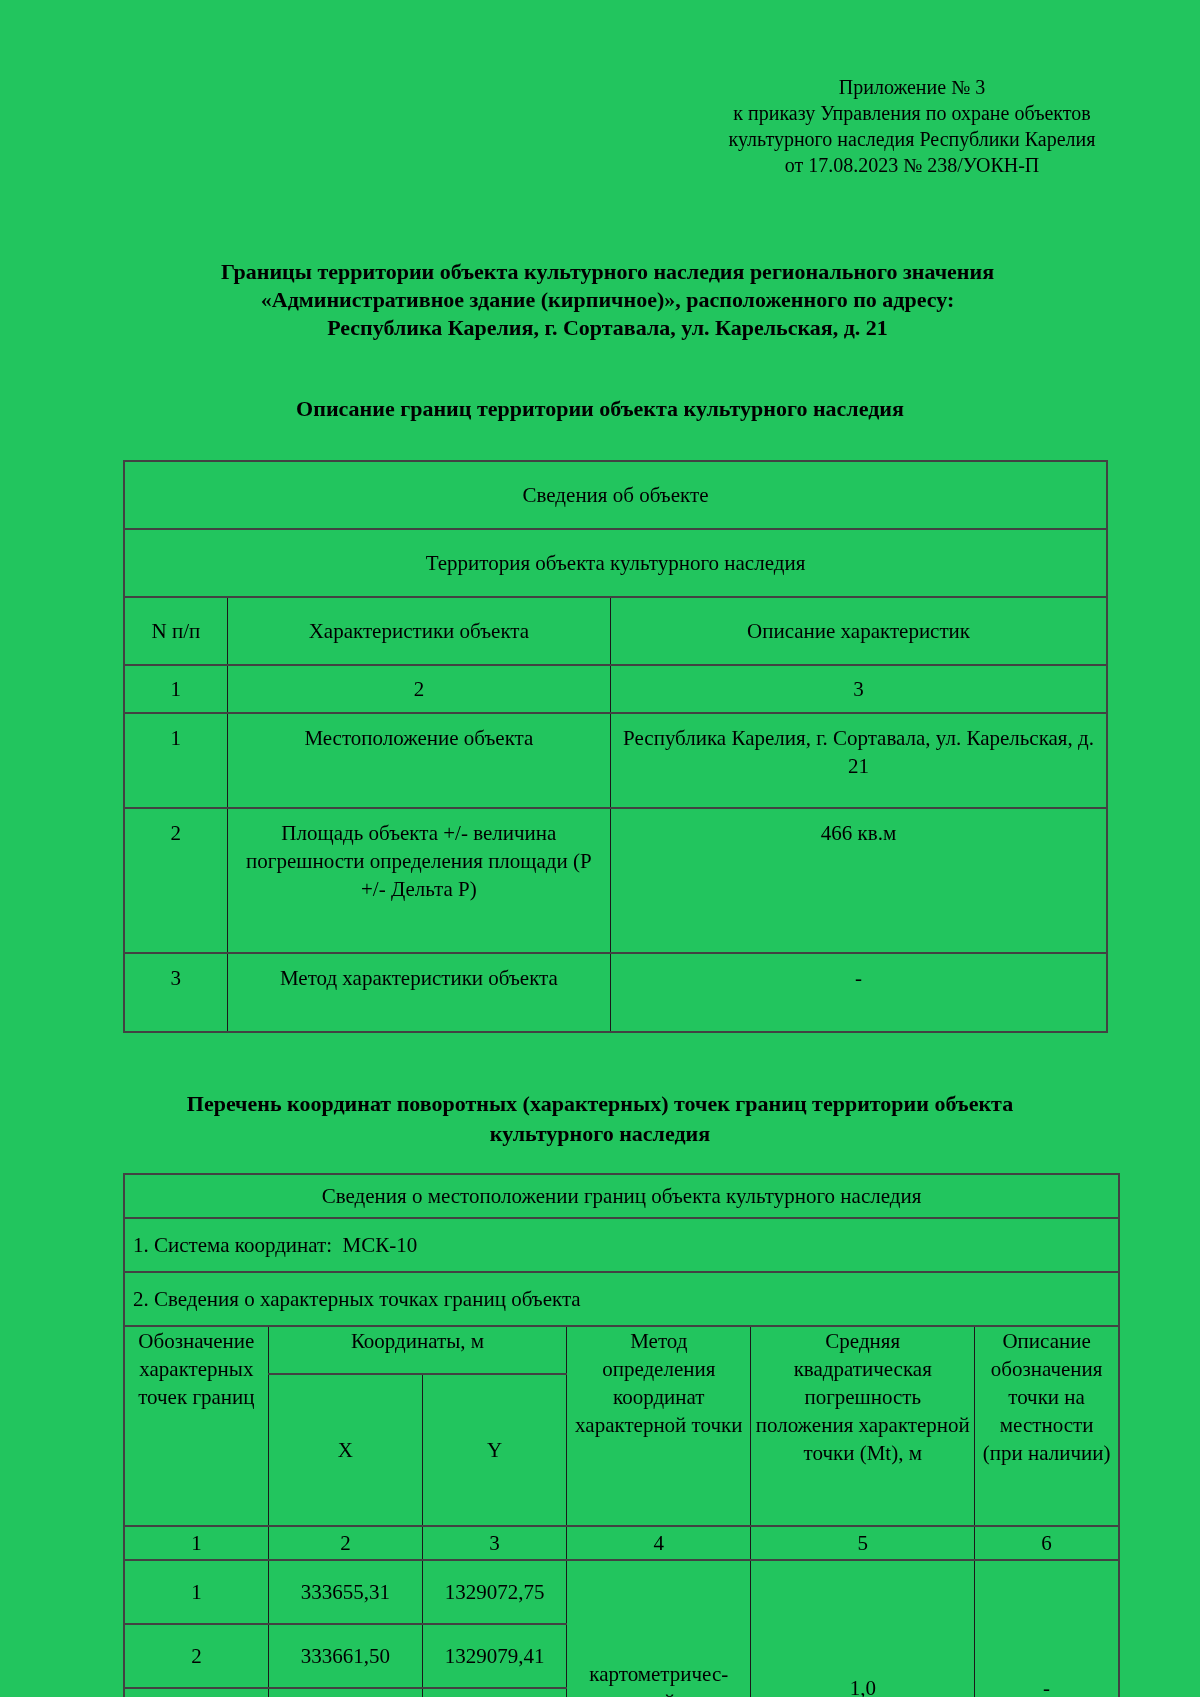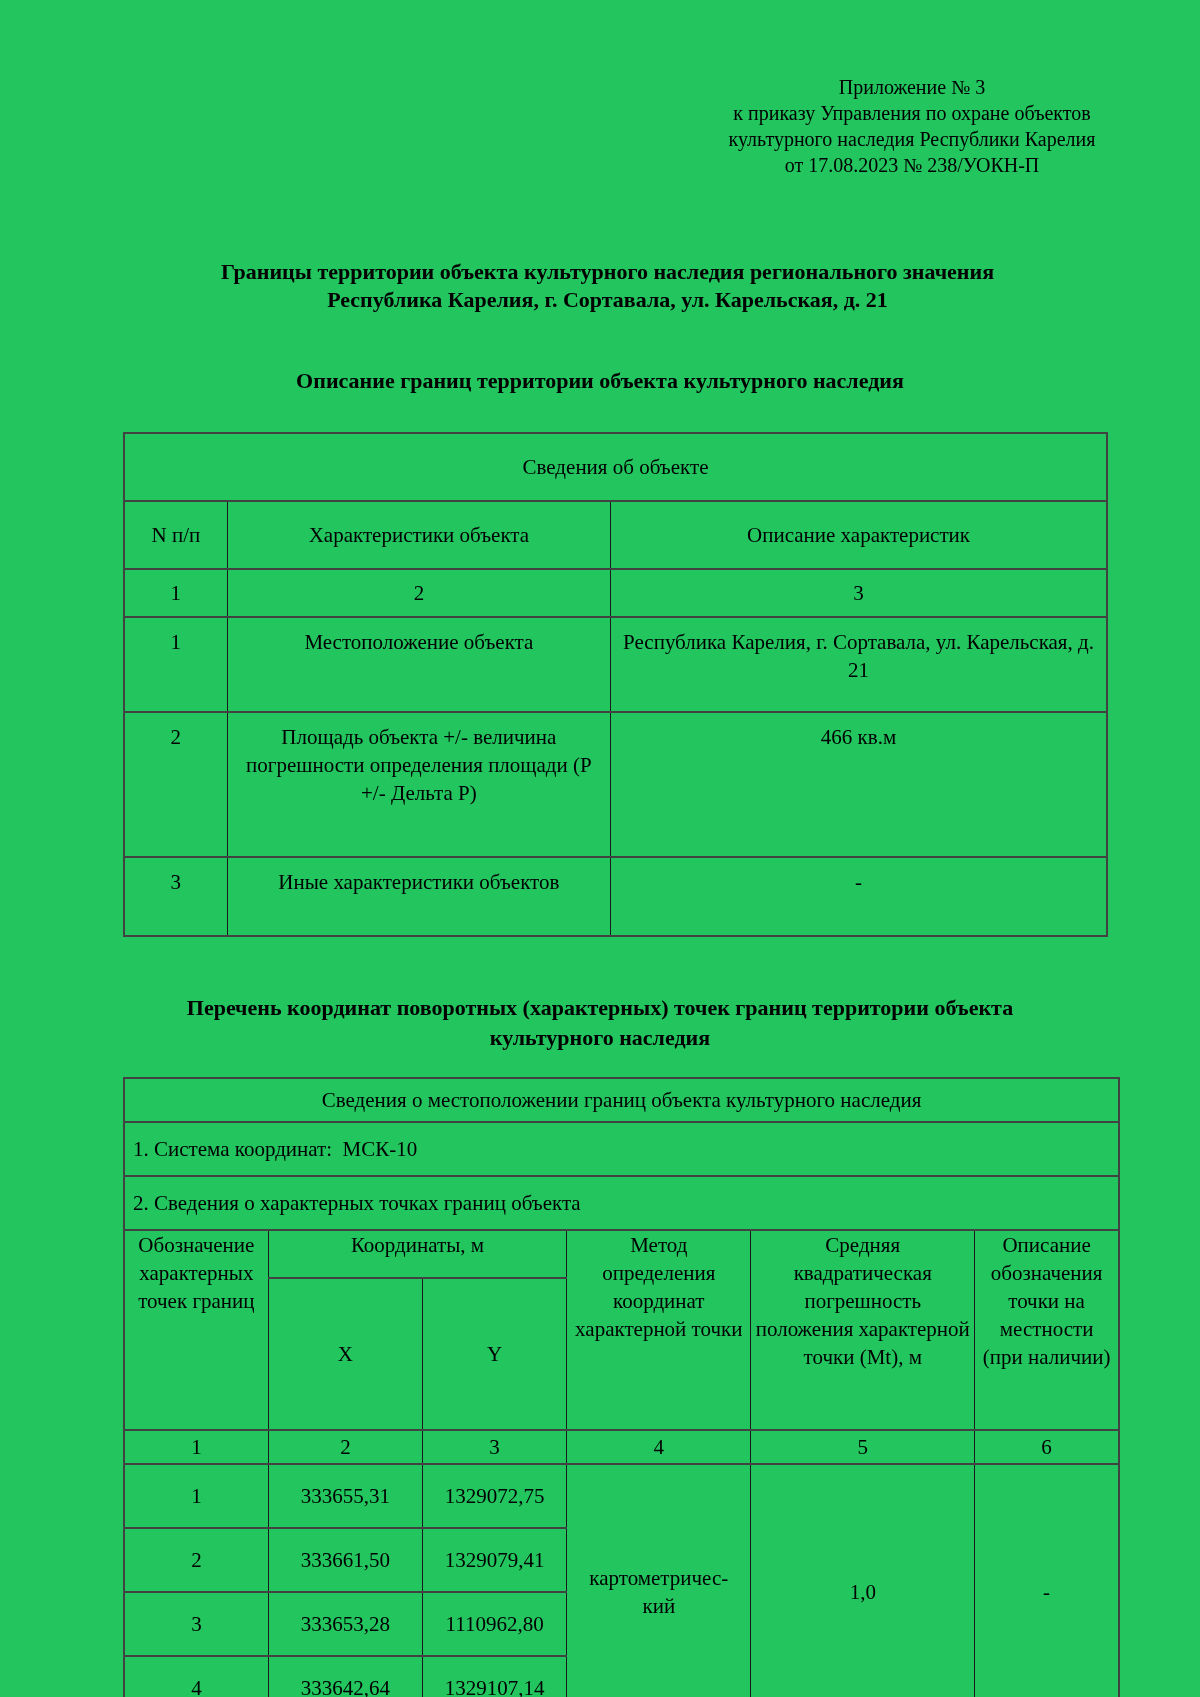--- a/index.html
+++ b/index.html
@@ -96,35 +96,39 @@
 
   <div class="header-note">
     <div>Приложение № 3</div>
     <div>к приказу Управления по охране объектов</div>
     <div>культурного наследия Республики Карелия</div>
     <div>от 17.08.2023 № 238/УОКН-П</div>
   </div>
 
   <div class="doc-title">
     <span class="block">Границы территории объекта культурного наследия регионального значения</span>
+    <span class="block">«Административное здание (кирпичное)», расположенного по адресу:</span>
     <span class="block">Республика Карелия, г. Сортавала, ул. Карельская, д. 21</span>
   </div>
 
   <div class="section-heading s1">Описание границ территории объекта культурного наследия</div>
 
   <table class="doc-table t1">
     <colgroup>
       <col style="width:10.5%">
       <col style="width:39%">
       <col style="width:50.5%">
     </colgroup>
     <tbody>
       <tr class="cap-row">
         <td colspan="3">Сведения об объекте</td>
       </tr>
+      <tr class="cap-row">
+        <td colspan="3">Территория объекта культурного наследия</td>
+      </tr>
       <tr class="head-row">
         <td>N п/п</td>
         <td>Характеристики объекта</td>
         <td>Описание характеристик</td>
       </tr>
       <tr class="num-row">
         <td>1</td>
         <td>2</td>
         <td>3</td>
       </tr>
@@ -133,21 +137,21 @@
         <td class="top">Местоположение объекта</td>
         <td class="top">Республика Карелия, г. Сортавала, ул. Карельская, д. 21</td>
       </tr>
       <tr class="r2">
         <td class="top">2</td>
         <td class="top">Площадь объекта +/- величина погрешности определения площади (Р +/- Дельта Р)</td>
         <td class="top">466 кв.м</td>
       </tr>
       <tr class="r3">
         <td class="top">3</td>
-        <td class="top">Иные характеристики объектов</td>
+        <td class="top">Метод характеристики объекта</td>
         <td class="top">-</td>
       </tr>
     </tbody>
   </table>
 
   <div class="section-heading s2">Перечень координат поворотных (характерных) точек границ территории объекта культурного наследия</div>
 
   <table class="doc-table t2">
     <colgroup>
       <col style="width:14.5%">

